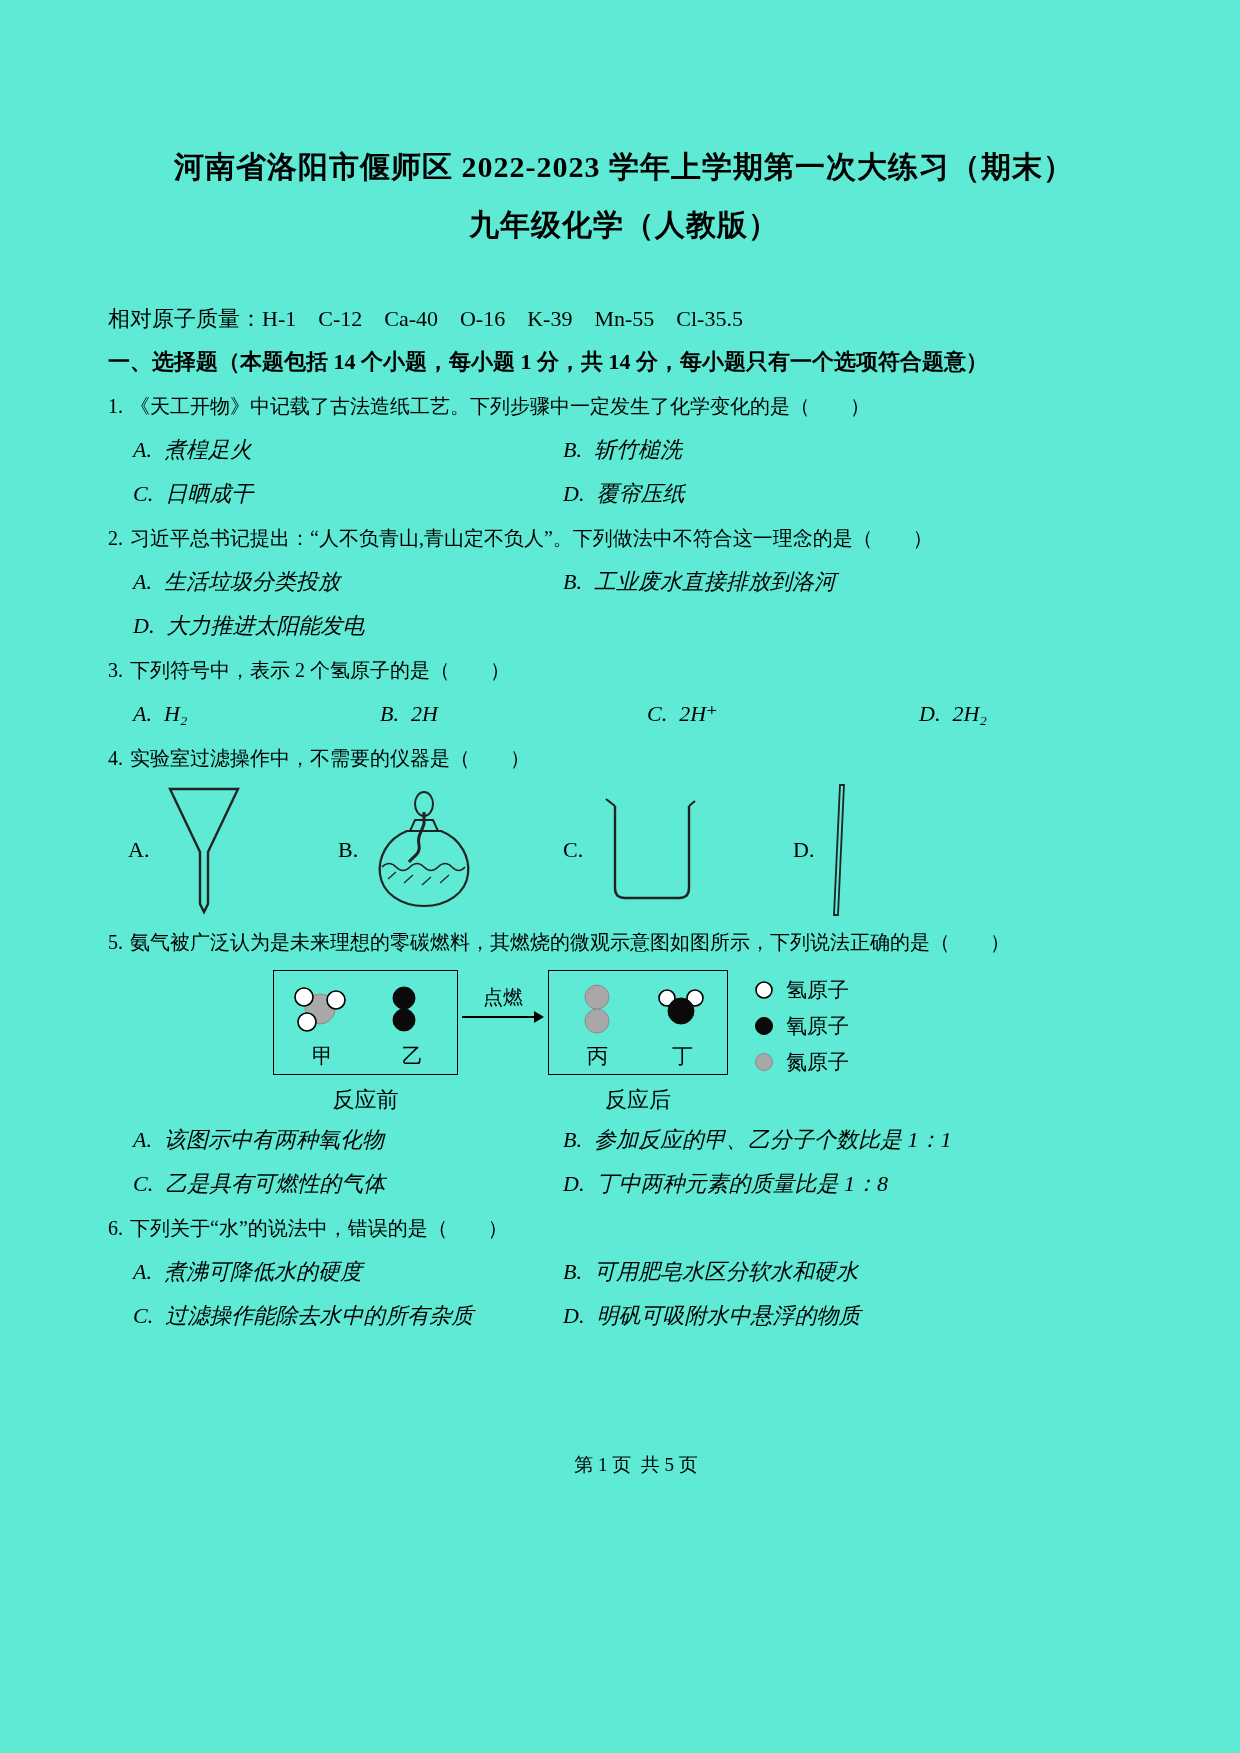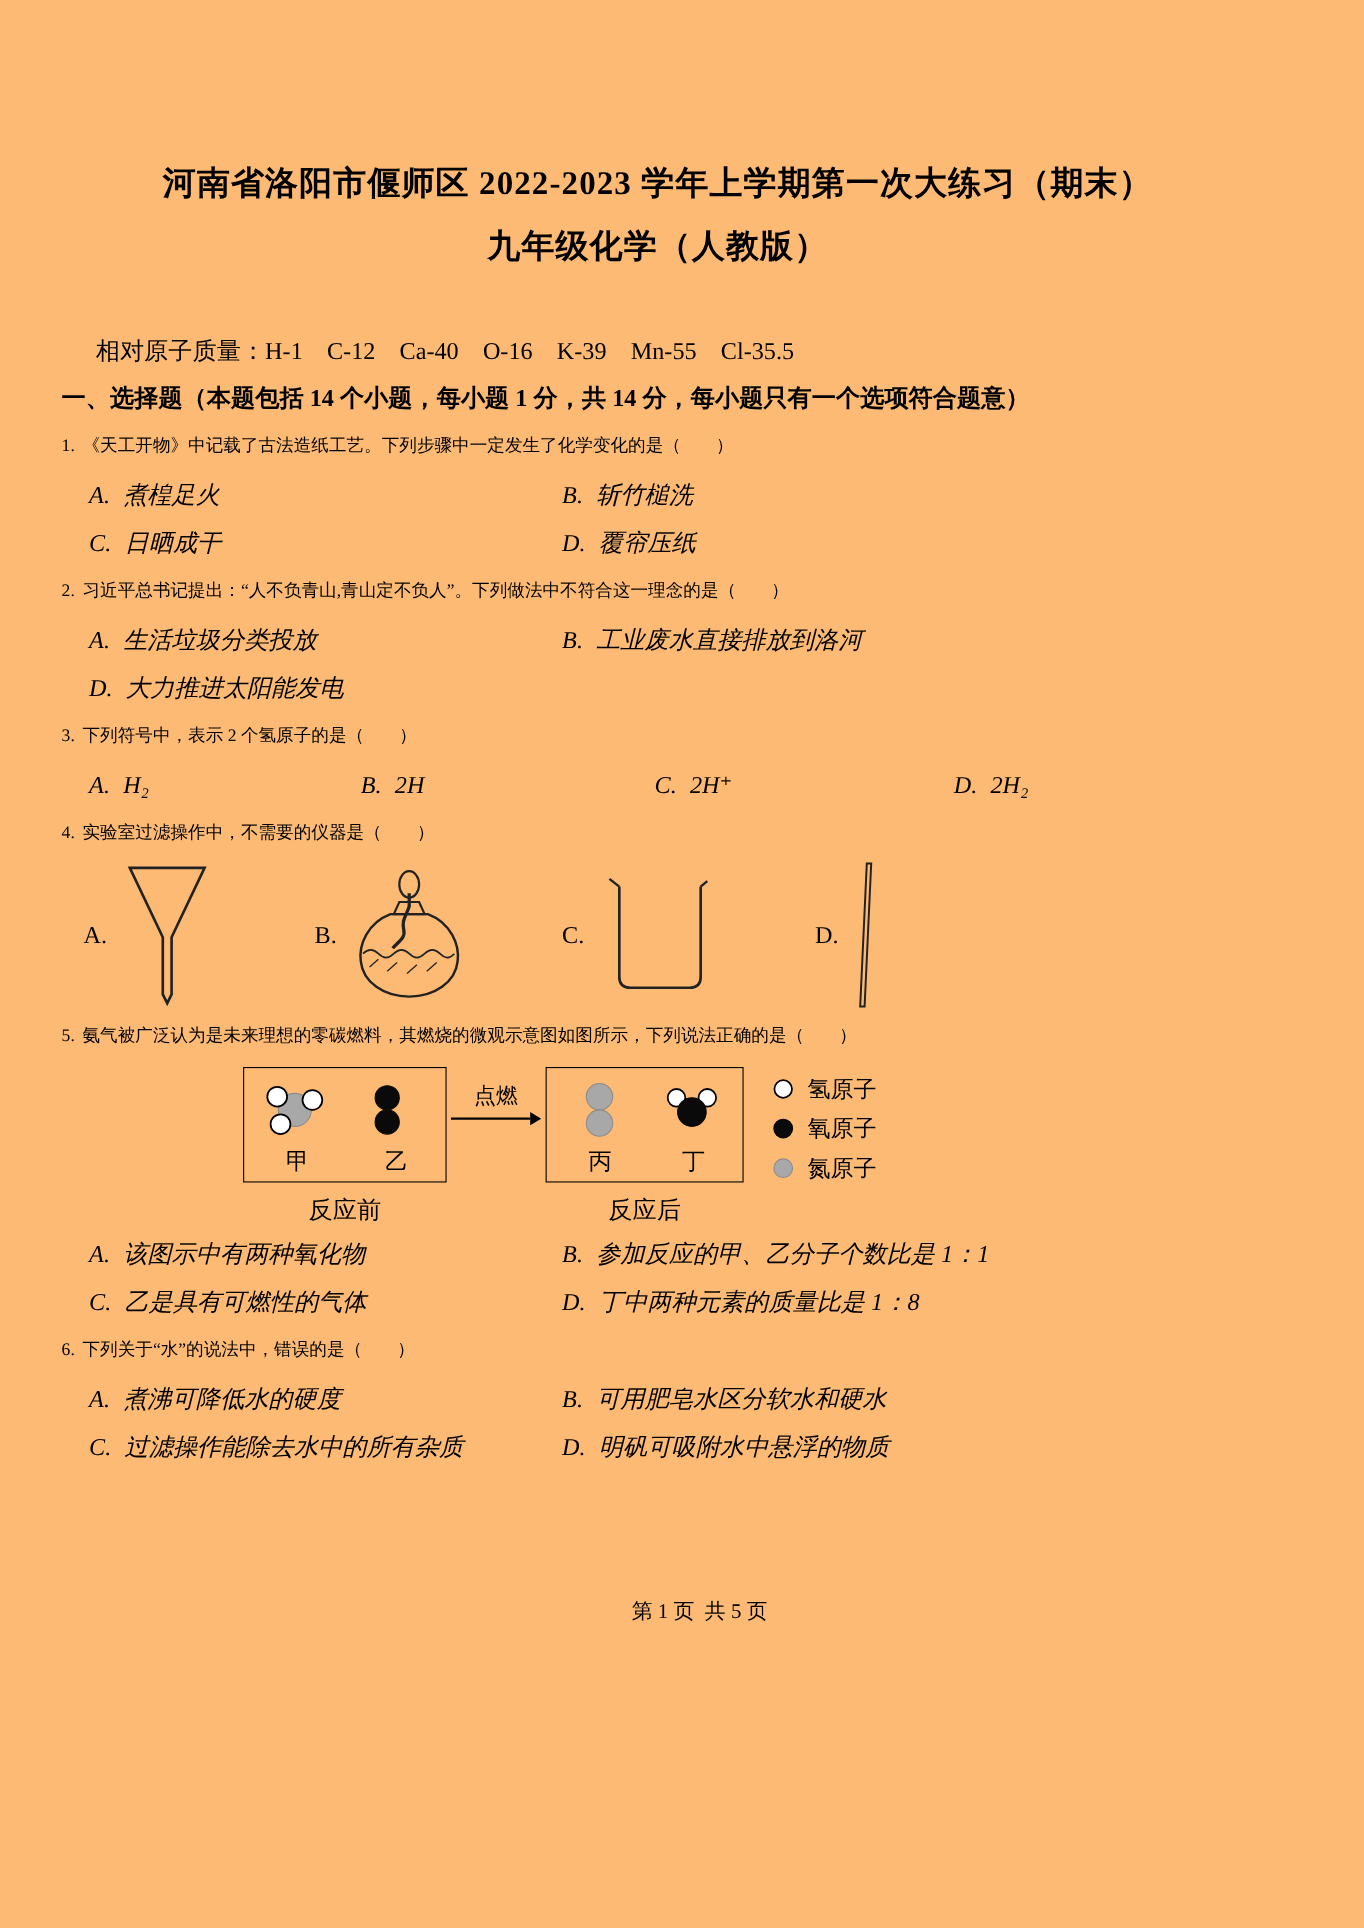--- a/index.html
+++ b/index.html
@@ -4,49 +4,48 @@
 <style>
   * { margin: 0; padding: 0; box-sizing: border-box; }
   html, body { background: #ffffff; }
   body { font-family: "Liberation Serif", "DejaVu Serif", serif; color: #000; }
 
   .page {
     position: relative;
     width: 1240px;
     height: 1753px;
     margin: 0 auto;
-    background: #fdba74;
-    padding: 148px 100px 0 56px;
+    background: #5eead4;
+    padding: 148px 100px 0 108px;
     overflow: hidden;
   }
 
   .title {
     text-align: center;
     font-size: 30px;
     font-weight: bold;
     line-height: 37px;
     letter-spacing: 1px;
   }
   .title2 { margin-top: 21px; }
 
   .atomic-line {
     margin-top: 55px;
     font-size: 22px;
     line-height: 42px;
     white-space: pre-wrap;
-    margin-left: 31px;
   }
 
   .section-header {
     font-size: 22px;
     font-weight: bold;
     line-height: 44px;
   }
 
-  .qline { font-size: 16px; line-height: 44px; }
+  .qline { font-size: 20px; line-height: 44px; }
   .qnum { margin-right: 7px; }
 
   .opt-grid {
     display: grid;
     font-size: 22px;
     line-height: 44px;
     padding-left: 25px;
     font-style: italic;
   }
   .cols-two  { grid-template-columns: 430px 1fr; }

